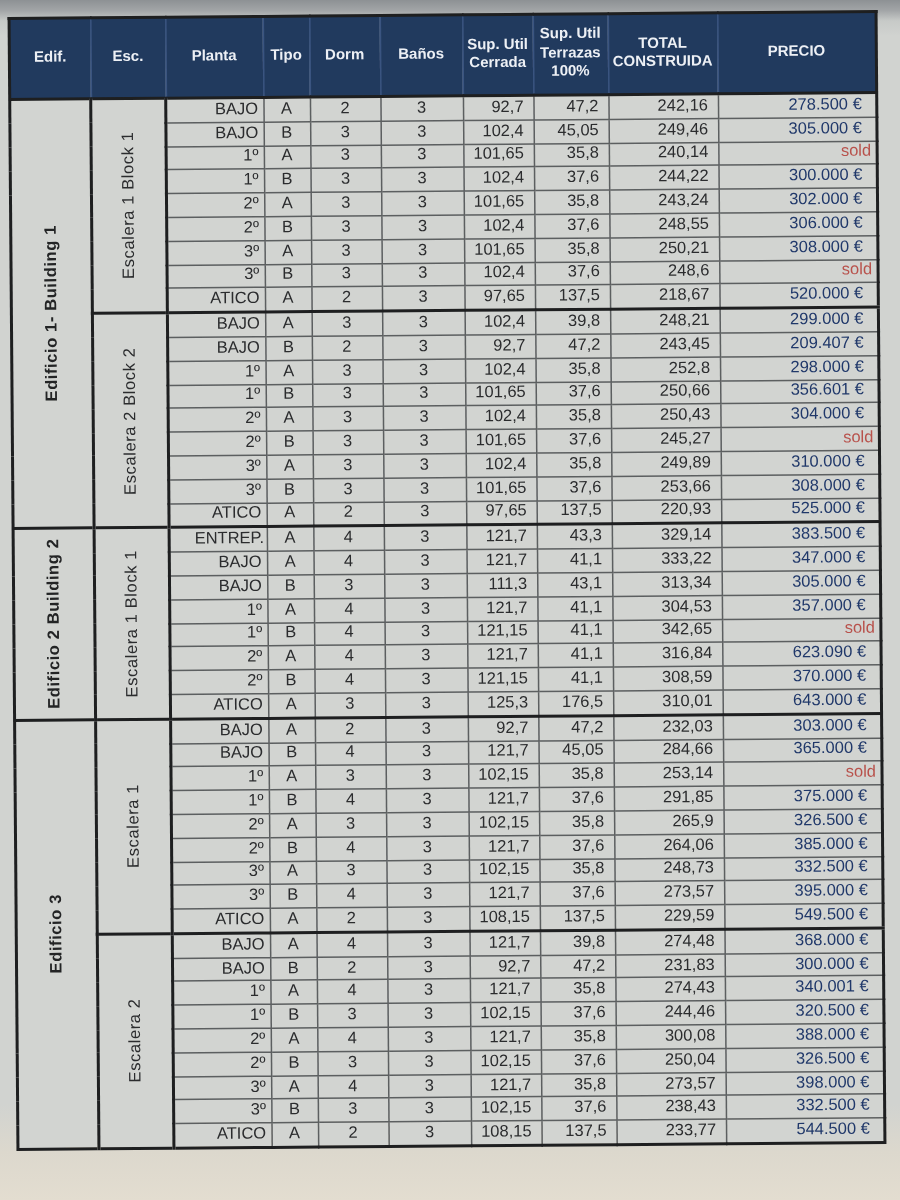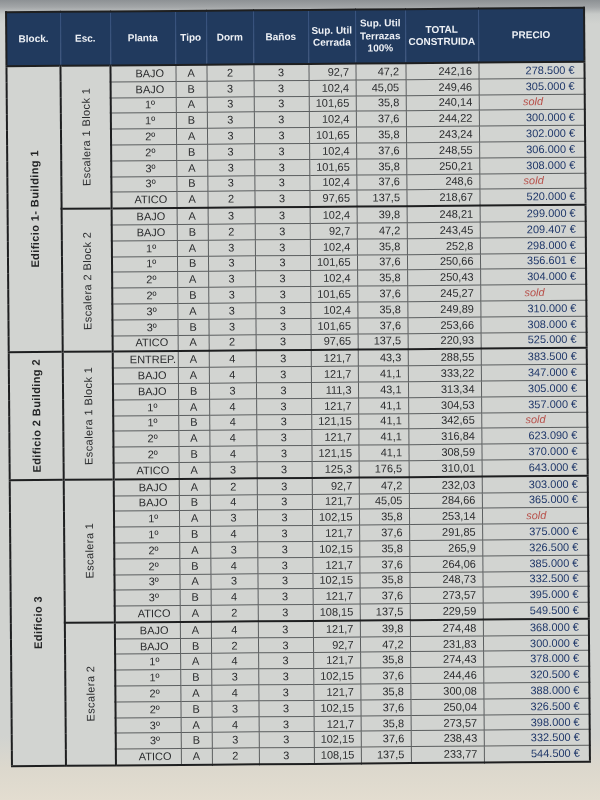--- a/index.html
+++ b/index.html
@@ -43,25 +43,25 @@
     border-right: 2px solid #1e1f20;
     text-align: center; vertical-align: middle; padding: 0;
   }
   tr.stair-end { border-bottom: 2px solid #1e1f20; }
   .vtext {
     writing-mode: vertical-rl; transform: rotate(180deg);
     margin: 0 auto; letter-spacing: 0.4px; white-space: nowrap;
   }
   .building-text { font-weight: bold; font-size: 11px; color: #232425; }
   .stair-text   { font-weight: normal; font-size: 11px; color: #2b2c2e; }
-  td.planta { text-align: center; padding-left: 16px; }
+  td.planta { text-align: right; padding-left: 16px; }
   td.center { text-align: center; }
   td.num    { text-align: right; padding-right: 6px; }
   td.price  { text-align: right; padding-right: 9px; color: #20386a; }
-  td.sold   { text-align: center; padding-left: 6px; color: #b8524c; font-style: italic; }
+  td.sold   { text-align: right; padding-left: 6px; color: #b8524c; }
 </style>
 </head>
 <body>
 
 <div class="photo">
   <div class="sheet">
     <table class="price">
       <colgroup>
         <col style="width:54px">
           <col style="width:50px">
@@ -69,21 +69,21 @@
         <col style="width:31px">
           <col style="width:47px">
           <col style="width:55px">
         <col style="width:47px">
           <col style="width:50px">
           <col style="width:73px">
         <col style="width:106px">
       </colgroup>
       <thead>
         <tr>
-          <th>Block.</th>
+          <th>Edif.</th>
           <th>Esc.</th>
           <th>Planta</th>
           <th>Tipo</th>
           <th>Dorm</th>
           <th>Baños</th>
           <th>Sup. Util
 Cerrada</th>
           <th>Sup. Util
 Terrazas
 100%</th>
@@ -288,21 +288,21 @@
             </th>
             <th rowspan="8" class="stair-cell">
               <div class="vtext stair-text">Escalera 1 Block 1</div>
             </th>
             <td class="planta">ENTREP.</td>
             <td class="center">A</td>
             <td class="center">4</td>
             <td class="center">3</td>
             <td class="num">121,7</td>
             <td class="num">43,3</td>
-            <td class="num">288,55</td>
+            <td class="num">329,14</td>
             <td class="price">383.500 €</td>
           </tr>
           <tr>
             <td class="planta">BAJO</td>
             <td class="center">A</td>
             <td class="center">4</td>
             <td class="center">3</td>
             <td class="num">121,7</td>
             <td class="num">41,1</td>
             <td class="num">333,22</td>
@@ -488,21 +488,21 @@
             <td class="price">300.000 €</td>
           </tr>
           <tr>
             <td class="planta">1º</td>
             <td class="center">A</td>
             <td class="center">4</td>
             <td class="center">3</td>
             <td class="num">121,7</td>
             <td class="num">35,8</td>
             <td class="num">274,43</td>
-            <td class="price">378.000 €</td>
+            <td class="price">340.001 €</td>
           </tr>
           <tr>
             <td class="planta">1º</td>
             <td class="center">B</td>
             <td class="center">3</td>
             <td class="center">3</td>
             <td class="num">102,15</td>
             <td class="num">37,6</td>
             <td class="num">244,46</td>
             <td class="price">320.500 €</td>

